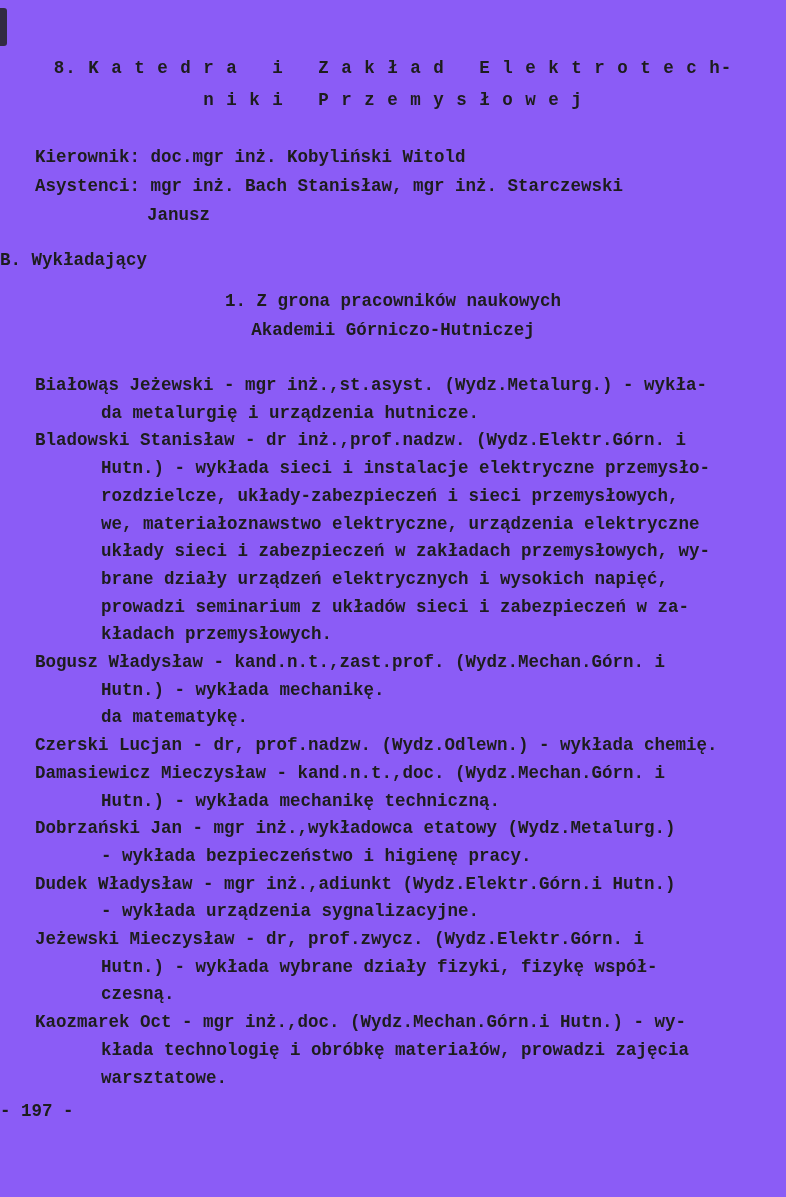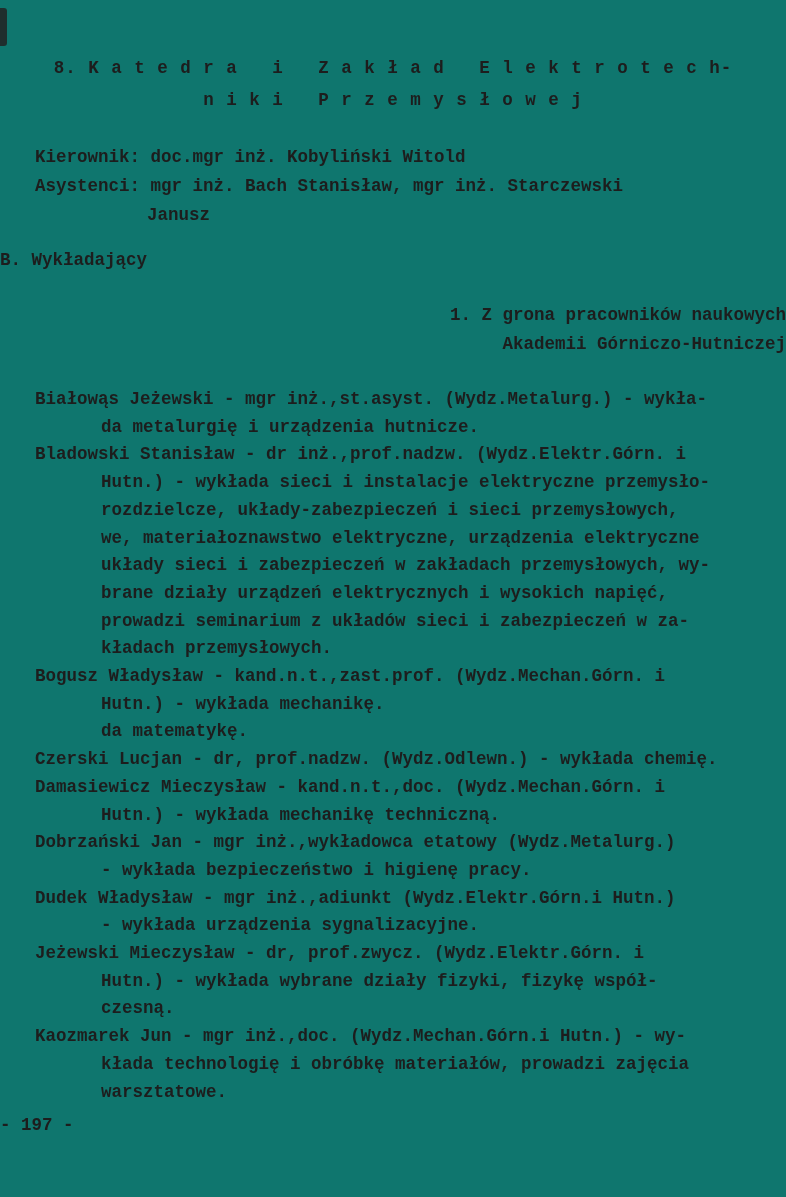--- a/index.html
+++ b/index.html
@@ -4,36 +4,36 @@
 <style>
   html, body { margin: 0; padding: 0; }
   body {
     width: 786px; height: 1197px;
     background: #fdfdfc;
     overflow: hidden;
   }
   .page {
     position: relative;
     width: 786px; height: 1197px;
-    background: #0f766e;
+    background: #8b5cf6;
     font-family: "Liberation Mono", "DejaVu Sans Mono", monospace;
     font-weight: 700;
     color: #1d1d1d;
     font-size: 17.5px;
     box-sizing: border-box;
     padding-top: 52px;
   }
   .line { white-space: pre; line-height: 27.7px; }
   .title-block { text-align: center; }
   .title-block .line { line-height: 32px; letter-spacing: 1px; }
   .staff-block { margin-top: 27px; padding-left: 35px; }
   .staff-block .line { line-height: 29px; }
   .asyst-indent { padding-left: 112px; }
   .heading-b { text-align: left; margin-top: 16px; line-height: 29px; }
-  .heading-1 { text-align: right; margin-top: 26px; }
+  .heading-1 { text-align: center; margin-top: 12px; }
   .heading-1 .line { line-height: 29px; }
   .body-text { margin-top: 27px; padding-left: 35px; }
   .cont { padding-left: 66px; }
   .footer { margin-top: 6px; }
   .scan-artifact {
     position: absolute;
     left: 0; top: 8px;
     width: 7px; height: 38px;
     background: #222;
     border-radius: 0 3px 3px 0;
@@ -81,19 +81,19 @@
     <div class="line">Czerski Lucjan - dr, prof.nadzw. (Wydz.Odlewn.) - wykłada chemię.</div>
     <div class="line">Damasiewicz Mieczysław - kand.n.t.,doc. (Wydz.Mechan.Górn. i</div>
     <div class="line cont">Hutn.) - wykłada mechanikę techniczną.</div>
     <div class="line">Dobrzański Jan - mgr inż.,wykładowca etatowy (Wydz.Metalurg.)</div>
     <div class="line cont">- wykłada bezpieczeństwo i higienę pracy.</div>
     <div class="line">Dudek Władysław - mgr inż.,adiunkt (Wydz.Elektr.Górn.i Hutn.)</div>
     <div class="line cont">- wykłada urządzenia sygnalizacyjne.</div>
     <div class="line">Jeżewski Mieczysław - dr, prof.zwycz. (Wydz.Elektr.Górn. i</div>
     <div class="line cont">Hutn.) - wykłada wybrane działy fizyki, fizykę współ-</div>
     <div class="line cont">czesną.</div>
-    <div class="line">Kaozmarek Jun - mgr inż.,doc. (Wydz.Mechan.Górn.i Hutn.) - wy-</div>
+    <div class="line">Kaozmarek Oct - mgr inż.,doc. (Wydz.Mechan.Górn.i Hutn.) - wy-</div>
     <div class="line cont">kłada technologię i obróbkę materiałów, prowadzi zajęcia</div>
     <div class="line cont">warsztatowe.</div>
   </div>
 
   <div class="footer line">- 197 -</div>
 </div>
 
 </body></html>

